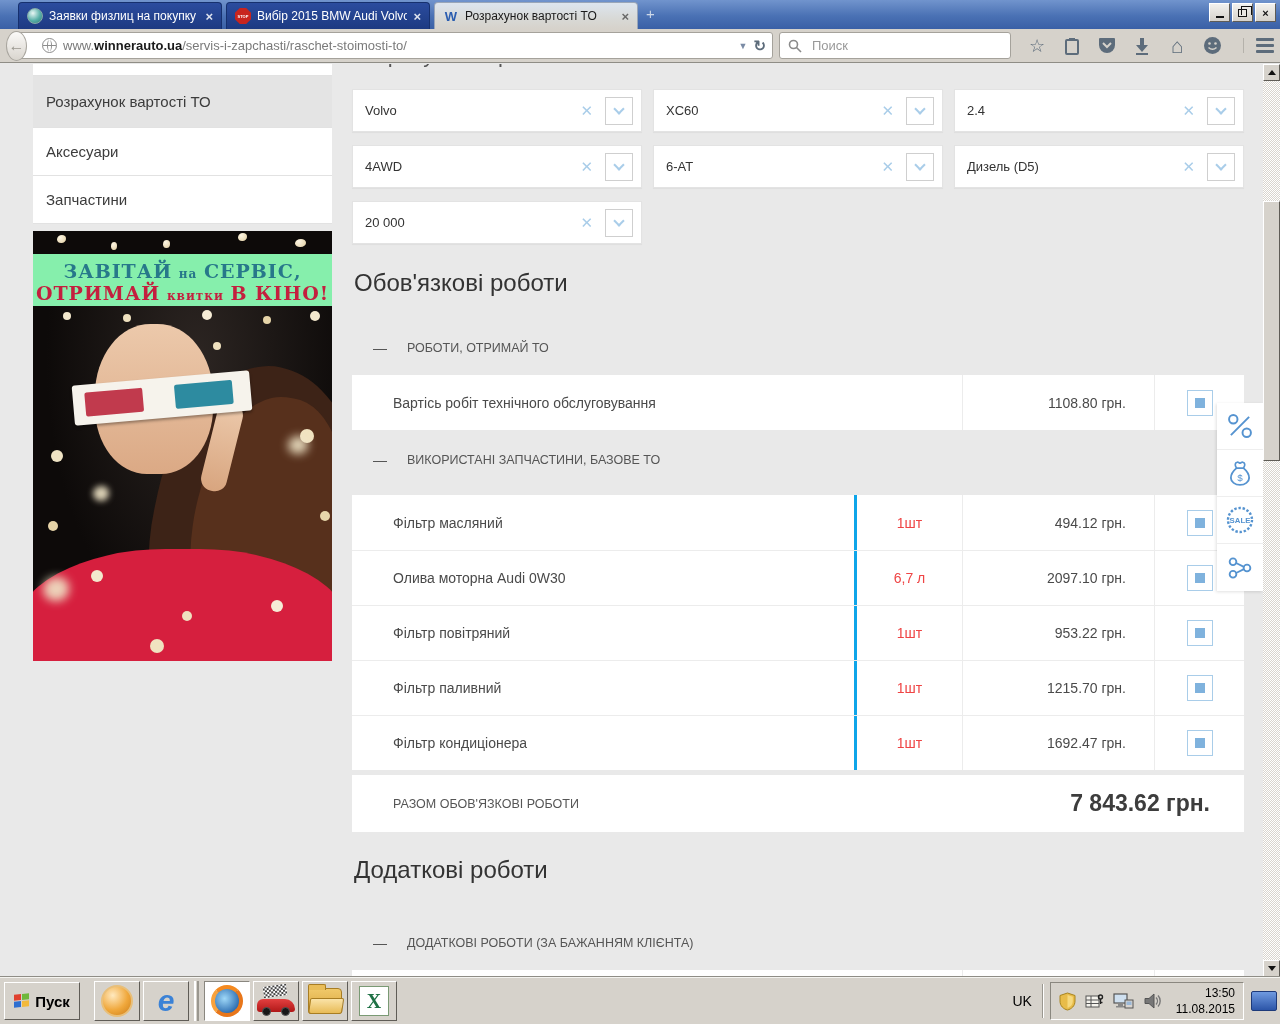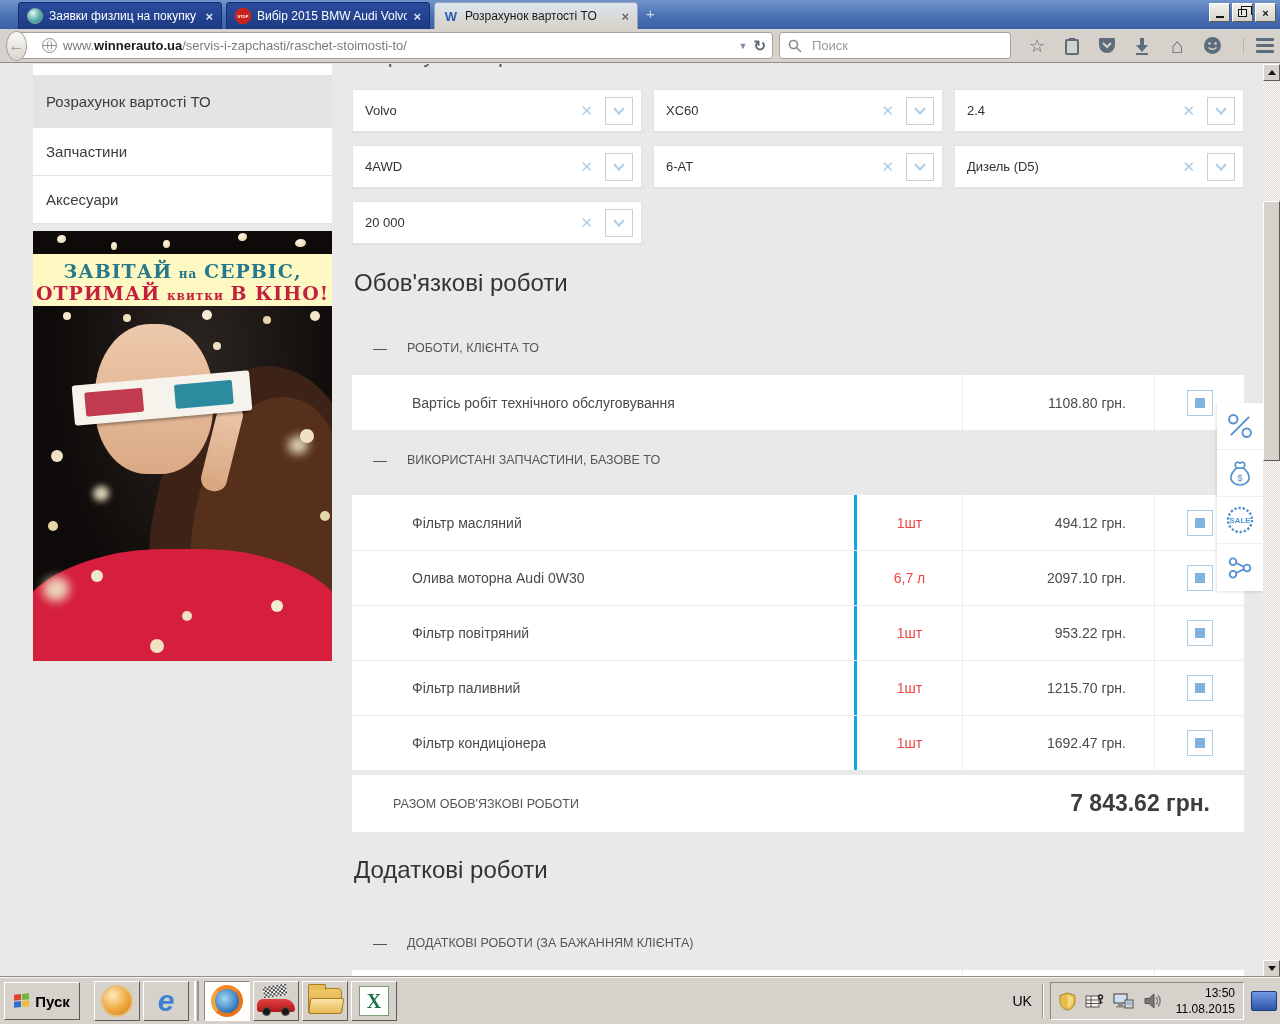--- a/index.html
+++ b/index.html
@@ -74,21 +74,21 @@
   #sidebar { position:absolute; left:33px; top:0; width:299px; }
   .side-cut { height:12px; background:#fff; border-bottom:1px solid #e2e2e2; }
   .side-item { height:48px; background:#fff; border-bottom:1px solid #e2e2e2; display:flex; align-items:center;
     padding-left:13px; font-size:15px; color:#3c3c3c; cursor:pointer; }
   .side-item.active { background:#e4e4e4; height:52px; }
 
   
   #ad { position:absolute; left:33px; top:167px; width:299px; height:430px; background:#0d0a09; overflow:hidden; }
   .ad-pop-top { position:absolute; top:0; left:0; right:0; height:23px; }
   .pop { position:absolute; width:9px; height:8px; border-radius:60% 50% 55% 50%; background:radial-gradient(circle at 35% 30%,#fdf6e4,#e0cda0); }
-  .ad-band { position:absolute; top:23px; left:0; right:0; height:52px; background:#fef9c3; text-align:center; padding-top:6px; }
+  .ad-band { position:absolute; top:23px; left:0; right:0; height:52px; background:#86efac; text-align:center; padding-top:6px; }
   .ad-l1 { color:#27788a; font-family:"DejaVu Serif",serif; font-weight:bold; letter-spacing:1px; }
   .ad-l2 { color:#c41f3e; font-family:"DejaVu Serif",serif; font-weight:bold; letter-spacing:1px; }
   .ad-big { font-size:19px; } .ad-sm { font-size:12px; }
   .ad-photo { position:absolute; top:75px; left:0; right:0; bottom:0;
     background:radial-gradient(ellipse at 55% 15%, #2c2522 0%, #0d0a09 65%); }
   .hair { position:absolute; right:-30px; top:60px; width:210px; height:330px; background:#3d2317;
     border-radius:45% 55% 40% 50%; transform:rotate(12deg); }
   .hair2 { position:absolute; right:-10px; top:90px; width:150px; height:280px; background:#57301c;
     border-radius:50% 45% 45% 50%; transform:rotate(8deg); }
   .face { position:absolute; left:62px; top:18px; width:118px; height:150px;
@@ -126,21 +126,21 @@
   .chev { width:8px; height:8px; border-right:2px solid #a9cde9; border-bottom:2px solid #a9cde9;
     transform:rotate(45deg); margin-top:-4px; }
 
   .sec-heading { position:absolute; left:2px; font-size:24px; font-weight:300; color:#333; }
 
   #table1 { position:absolute; top:256px; left:0; width:892px; }
   .gband { height:55px; display:flex; align-items:center; padding-left:21px; color:#555; font-size:12.5px; }
   .gband .dash { margin-right:20px; color:#555; font-size:14px; }
   .trow { display:flex; align-items:stretch; background:#fff; height:55px; }
   .trow + .trow { border-top:1px solid #ececec; }
-  .c-name { flex:1; display:flex; align-items:center; padding-left:60px; font-size:14px; color:#4a4a4a; }
+  .c-name { flex:1; display:flex; align-items:center; padding-left:41px; font-size:14px; color:#4a4a4a; }
   .c-qty { width:108px; border-left:3px solid #0ea5e9; display:flex; align-items:center; justify-content:center;
     font-size:14px; color:#ef4444; }
   .c-price { width:192px; border-left:1px solid #ececec; display:flex; align-items:center; justify-content:flex-end;
     padding-right:28px; font-size:14px; color:#4a4a4a; }
   .c-check { width:90px; border-left:1px solid #ececec; display:flex; align-items:center; justify-content:center; }
   .checkbox { width:26px; height:26px; border:1px solid #a9cde9; background:#fff; display:flex;
     align-items:center; justify-content:center; cursor:pointer; }
   .checkbox i { width:10px; height:10px; background:#7fb2dd; display:block; }
   .gap5 { height:5px; }
   .total-row { display:flex; align-items:center; background:#fff; height:57px; margin-top:5px; }
@@ -287,22 +287,22 @@
         <i></i>
       </span>
   </div>
 </div>
 
 <div id="content">
 
   <div id="sidebar">
     <div class="side-cut"></div>
     <div class="side-item active">Розрахунок вартості ТО</div>
+    <div class="side-item">Аксесуари</div>
     <div class="side-item">Запчастини</div>
-    <div class="side-item">Аксесуари</div>
   </div>
 
   <div id="ad">
     <div class="ad-pop-top">
       <span class="pop" style="left:24px;top:4px"></span>
         <span class="pop" style="left:130px;top:9px;width:7px"></span>
       <span class="pop" style="left:205px;top:2px"></span>
         <span class="pop" style="left:262px;top:8px;width:11px"></span>
       <span class="pop" style="left:78px;top:11px;width:6px"></span>
     </div>
@@ -382,21 +382,21 @@
             <span class="chev"></span>
           </span>
       </div>
     </div>
 
     <h2 class="sec-heading" style="top:205px">Обов'язкові роботи</h2>
 
     <div id="table1">
       <div class="gband">
         <span class="dash">—</span>
-        <span>РОБОТИ, КЛІЄНТА ТО</span>
+        <span>РОБОТИ, ОТРИМАЙ ТО</span>
       </div>
       <div class="trow">
         <div class="c-name">Вартісь робіт технічного обслуговування</div>
         <div class="c-price">1108.80 грн.</div>
         <div class="c-check">
             <span class="checkbox">
               <i></i>
             </span>
           </div>
       </div>

